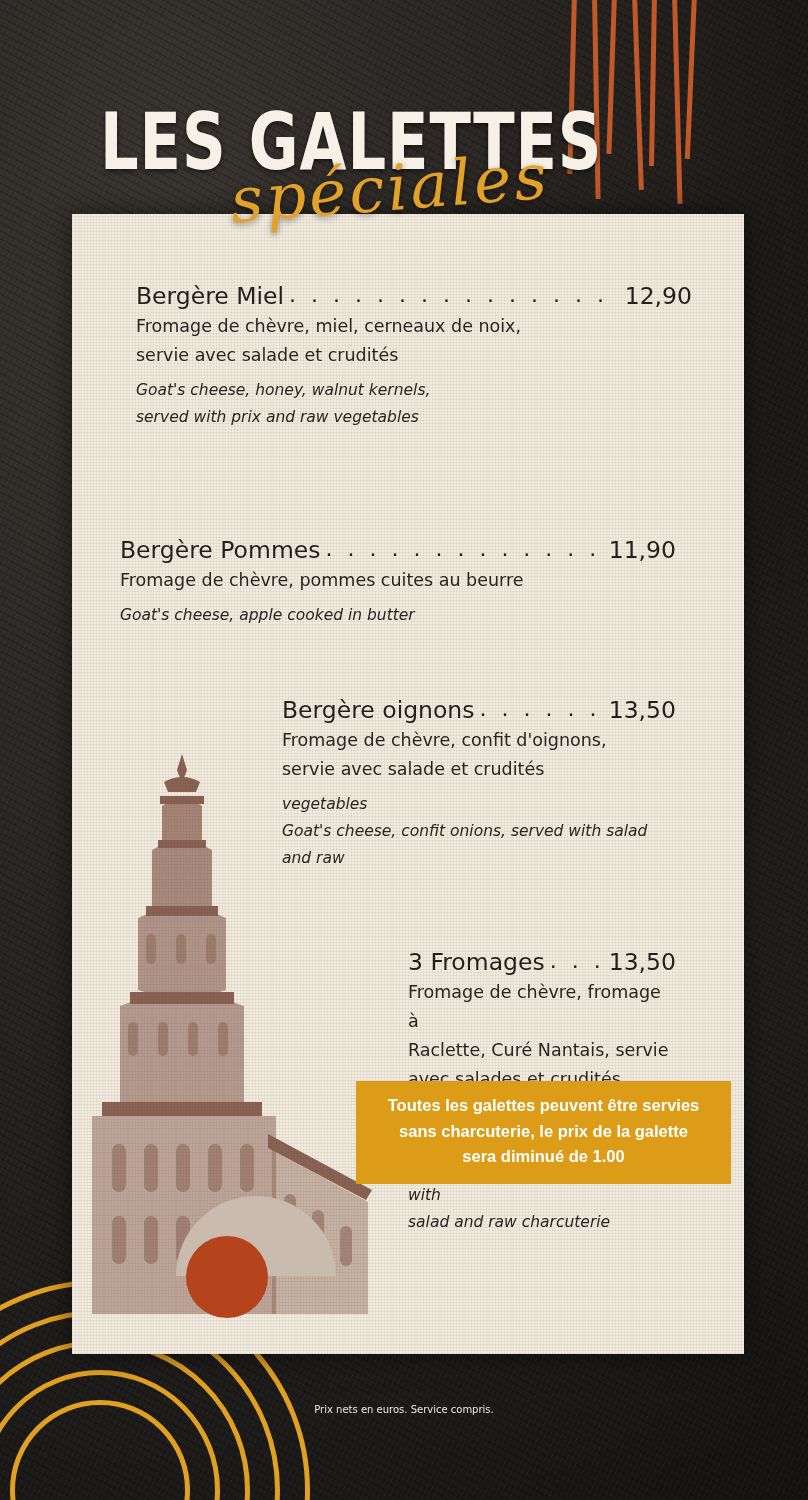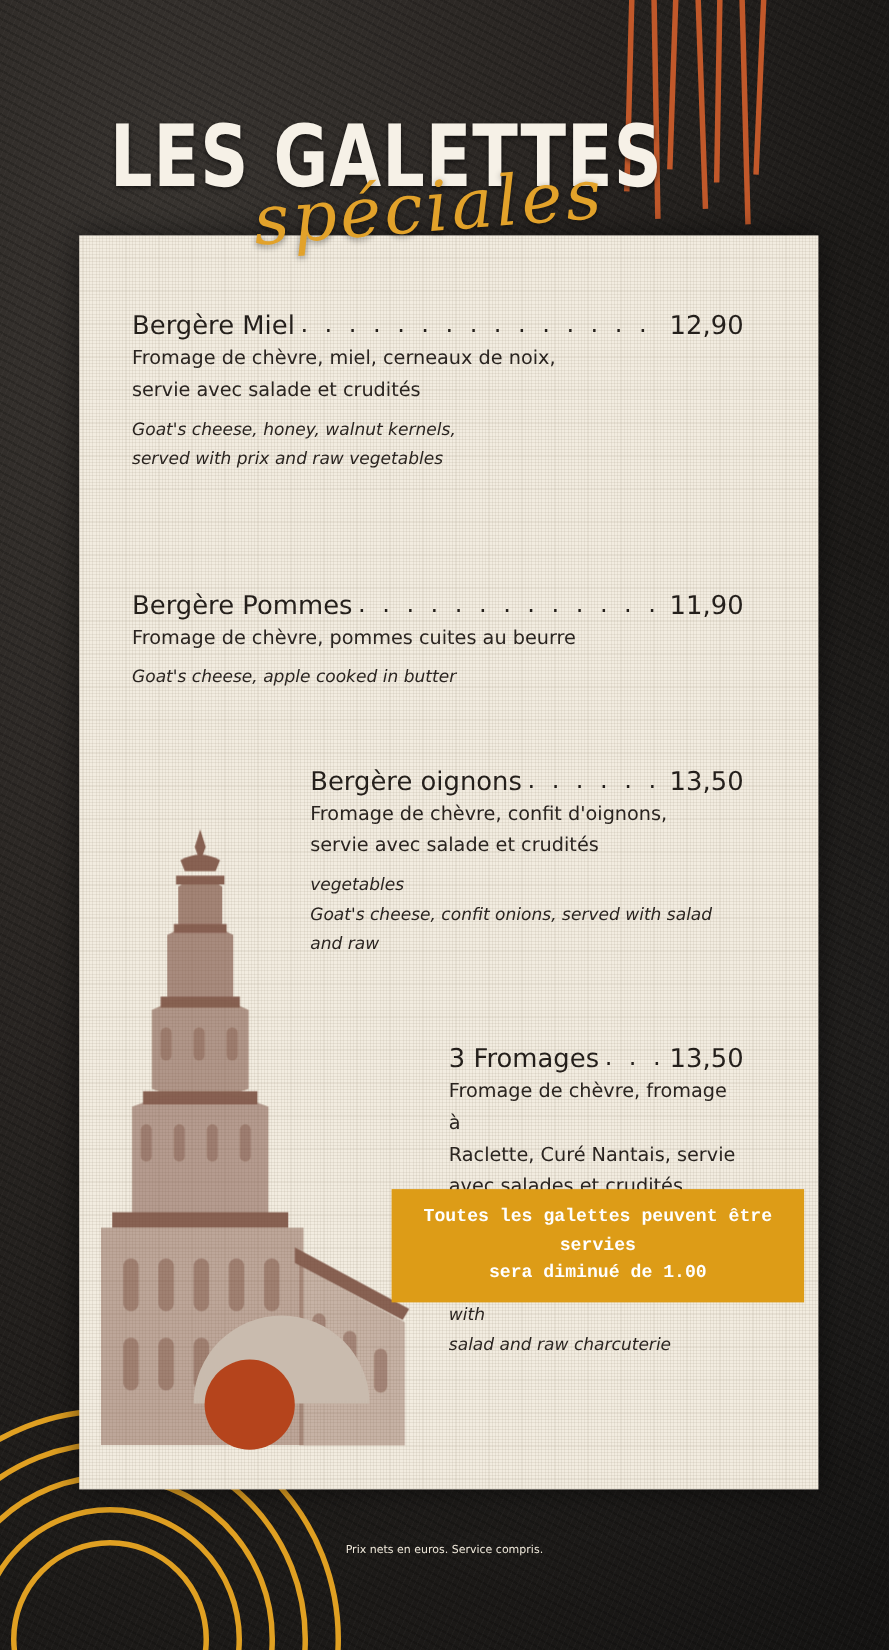--- a/index.html
+++ b/index.html
@@ -196,21 +196,21 @@
     position: absolute;
     left: 356px;
     top: 1081px;
     width: 355px;
     padding: 12px 10px 14px;
     background: #dd9c17;
     text-align: center;
     z-index: 6;
   }
   .note div {
-    font-family: Liberation Mono, monospace;
+    font-family: Liberation Sans, sans-serif;
     font-weight: bold;
     font-size: 16.5px;
     color: #ffffff;
     line-height: 1.55;
   }
 
   .footer {
     position: absolute;
     left: 0;
     top: 1404px;
@@ -292,21 +292,21 @@
           <rect x="104" y="180" width="10" height="30" rx="5"></rect>
           <rect x="134" y="180" width="10" height="30" rx="5"></rect>
         </g>
       </g>
     </svg>
     <div class="blob-arc"></div>
     <div class="blob-circle"></div>
 
     <div class="menu">
 
-      <div class="item" style="left:48px; top:68px; width:556px;">
+      <div class="item" style="left:64px; top:68px; width:556px;">
         <div class="item-head">
           <span class="item-name">Bergère Miel</span>
           <span class="dots">. . . . . . . . . . . . . . . . . . . . . . . .</span>
           <span class="price">12,90</span>
         </div>
         <div class="desc-fr">
           <div>Fromage de chèvre, miel, cerneaux de noix,</div>
           <div>servie avec salade et crudités</div>
         </div>
         <div class="desc-en">
@@ -361,18 +361,19 @@
           <div>Curé Nantais (Cheese), served with</div>
           <div>salad and raw charcuterie</div>
         </div>
       </div>
 
     </div>
   </div>
 
   <div class="note">
     <div>Toutes les galettes  peuvent être servies</div>
+    <div>sans charcuterie, le prix de la galette</div>
     <div>sera diminué de 1.00</div>
   </div>
 
   <div class="footer">Prix nets en euros.  Service compris.</div>
 
 </div>
 
 </body></html>

